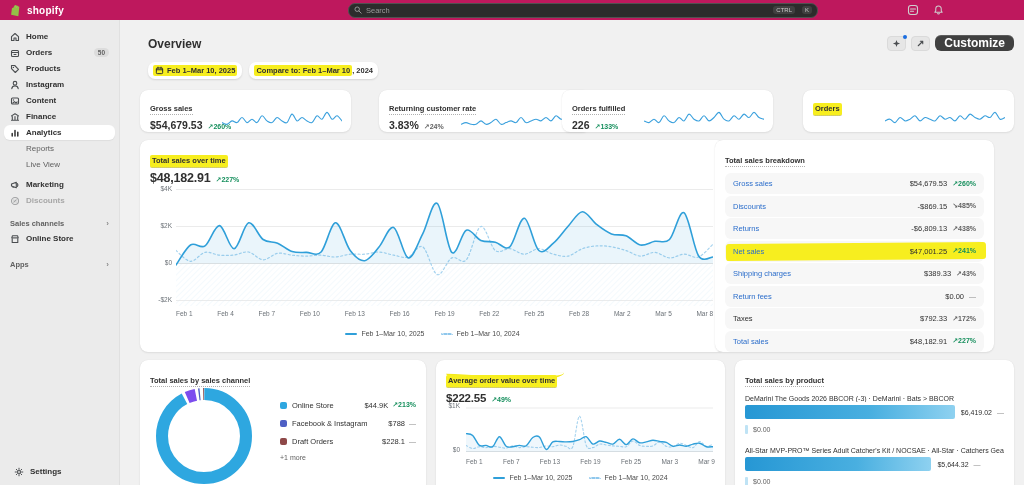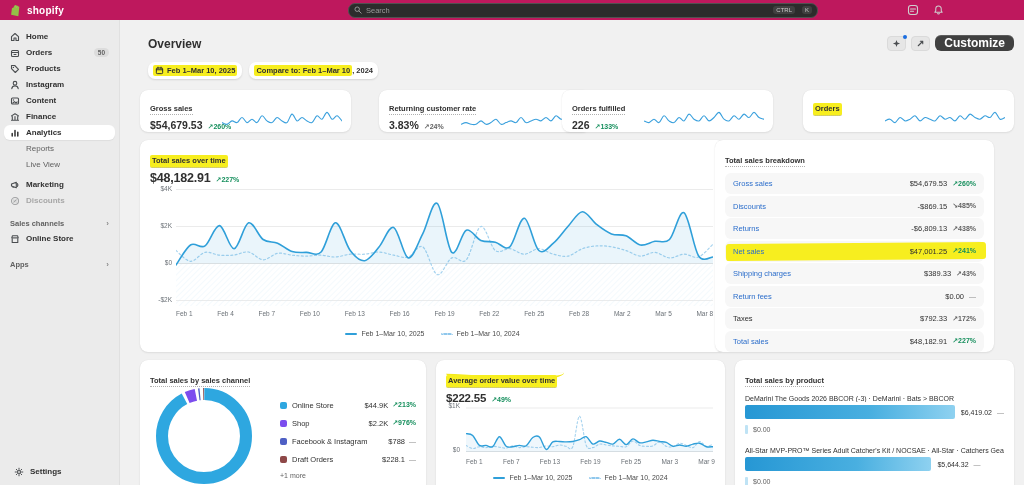--- a/index.html
+++ b/index.html
@@ -433,28 +433,20 @@
     <div class="chan-legend">
       <div class="chan-row">
         <span class="swatch" style="background: rgb(46, 167, 224);"></span>
         <span class="cl">Online Store</span>
         <span class="cv">
             <span>$44.9K</span>
             <span class="pct green"><span>↗</span><span>213%</span></span>
           </span>
       </div>
       <div class="chan-row">
-        <span class="swatch" style="background: rgb(124, 77, 238);"></span>
-        <span class="cl">Shop</span>
-        <span class="cv">
-            <span>$2.2K</span>
-            <span class="pct green"><span>↗</span><span>976%</span></span>
-          </span>
-      </div>
-      <div class="chan-row">
         <span class="swatch" style="background: rgb(78, 95, 196);"></span>
         <span class="cl">Facebook &amp; Instagram</span>
         <span class="cv">
             <span>$788</span>
             <span class="pct"><span class="dash">—</span></span>
           </span>
       </div>
       <div class="chan-row">
         <span class="swatch" style="background: rgb(142, 72, 72);"></span>
         <span class="cl">Draft Orders</span>

